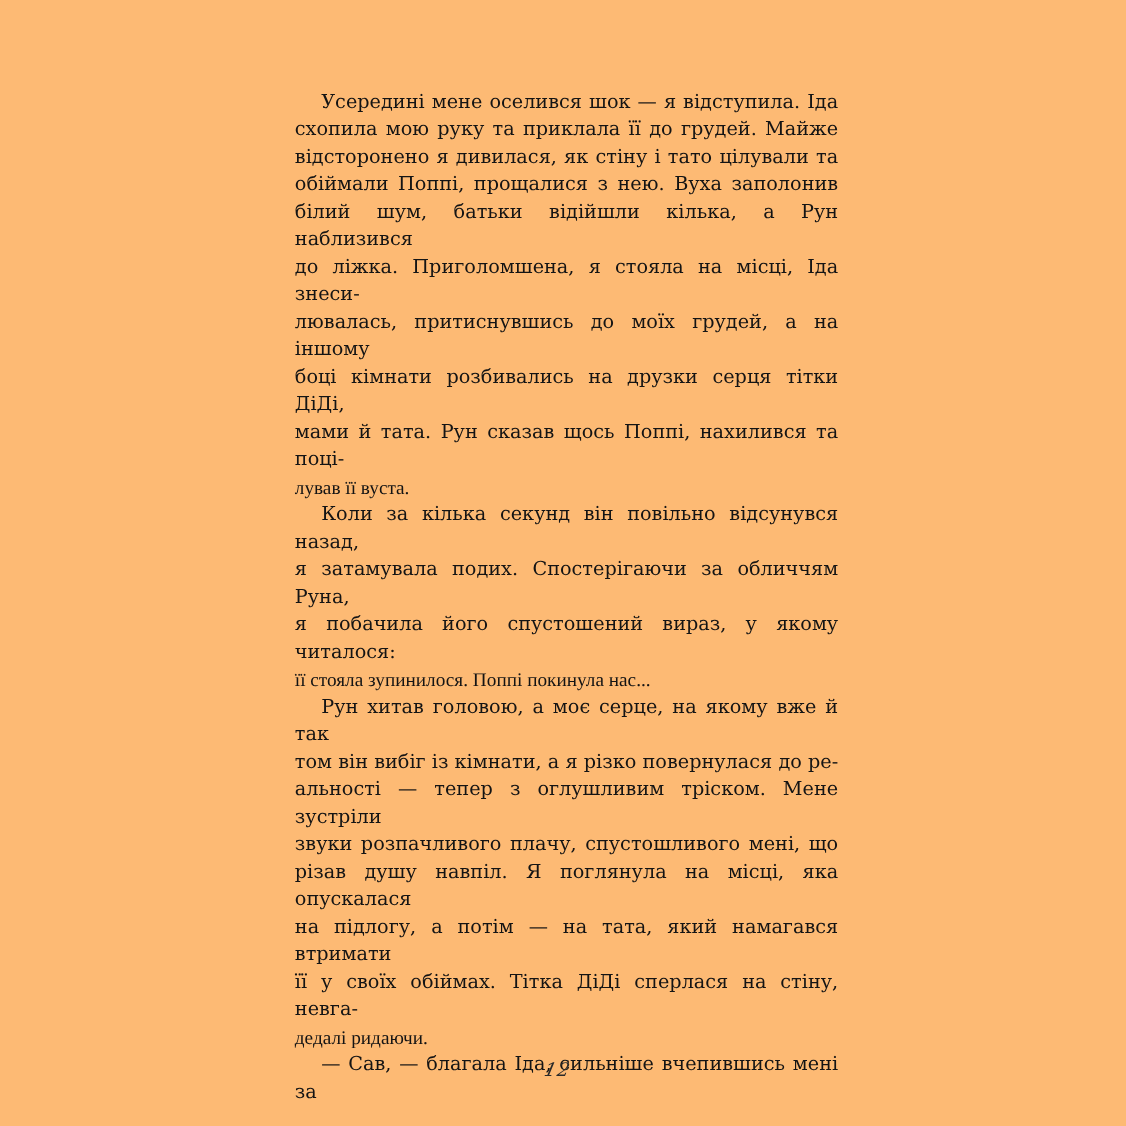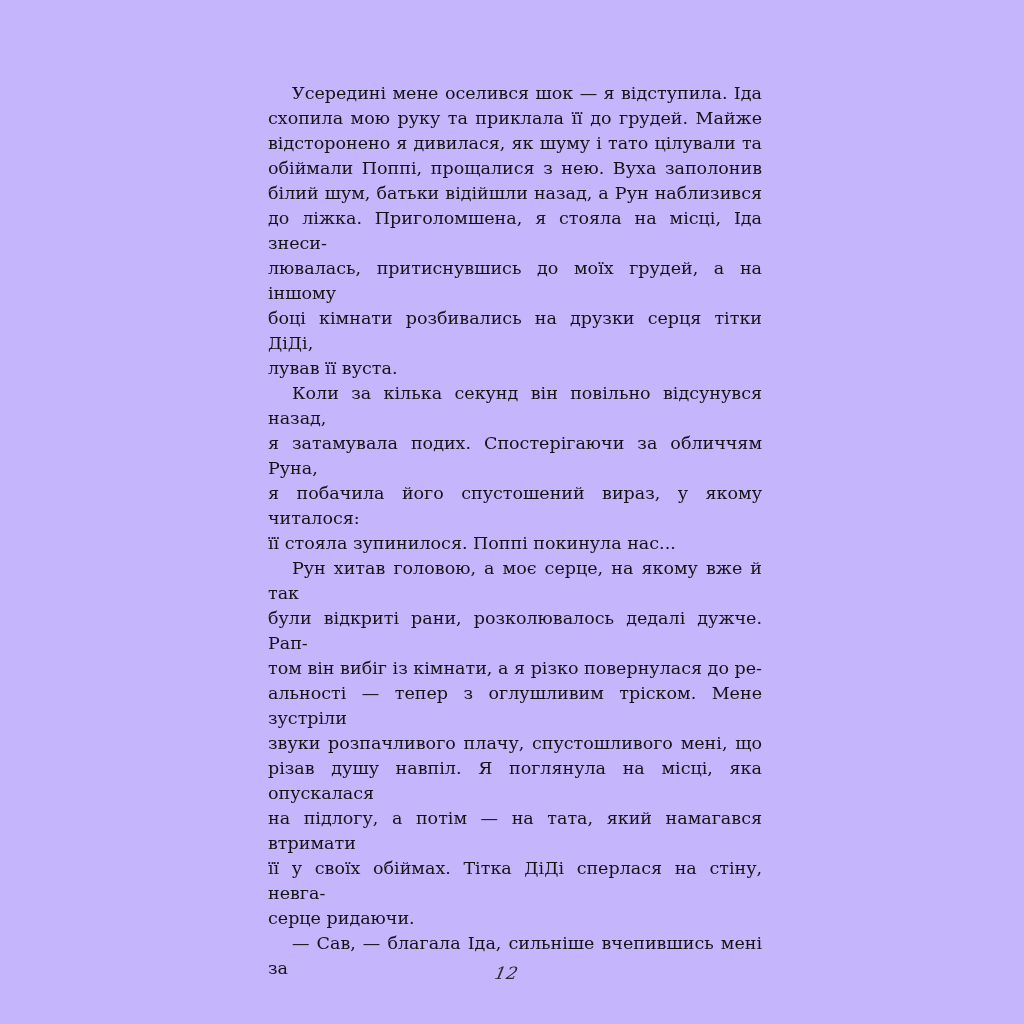--- a/index.html
+++ b/index.html
@@ -10,21 +10,21 @@
     width: 1024px;
     height: 1024px;
     background: #ffffff;
     font-family: "DejaVu Serif", "Liberation Serif", serif;
     position: relative;
     overflow: hidden;
   }
   .book-page {
     position: absolute;
     inset: 0;
-    background: #c4b5fd;
+    background: #fdba74;
     padding-left: 22px;
   }
   .text-block {
     position: absolute;
     left: 268px;
     top: 81px;
     width: 494px;
     color: #141414;
     font-size: 17.5px;
     line-height: 25px;
@@ -32,20 +32,21 @@
   .line {
     text-align: justify;
     text-align-last: justify;
     white-space: normal;
   }
   .line.first {
     text-indent: 24px;
   }
   .line.last {
     text-align-last: left;
+    font-family: Liberation Serif, serif;
   }
   .page-number {
     position: absolute;
     top: 963px;
     left: 0;
     width: 1014px;
     text-align: center;
     font-size: 17px;
     color: #2a2a2a;
     font-style: italic;
@@ -57,38 +58,38 @@
     letter-spacing: 1px;
   }
 </style>
 </head>
 <body>
 
 <div class="book-page">
   <main class="text-block">
       <div class="line first"><span>Усередині мене оселився шок — я відступила. Іда</span></div>
       <div class="line"><span>схопила мою руку та приклала її до грудей. Майже</span></div>
-      <div class="line"><span>відсторонено я дивилася, як шуму і тато цілували та</span></div>
+      <div class="line"><span>відсторонено я дивилася, як стіну і тато цілували та</span></div>
       <div class="line"><span>обіймали Поппі, прощалися з нею. Вуха заполонив</span></div>
-      <div class="line"><span>білий шум, батьки відійшли назад, а Рун наблизився</span></div>
+      <div class="line"><span>білий шум, батьки відійшли кілька, а Рун наблизився</span></div>
       <div class="line"><span>до ліжка. Приголомшена, я стояла на місці, Іда знеси-</span></div>
       <div class="line"><span>лювалась, притиснувшись до моїх грудей, а на іншому</span></div>
       <div class="line"><span>боці кімнати розбивались на друзки серця тітки ДіДі,</span></div>
+      <div class="line"><span>мами й тата. Рун сказав щось Поппі, нахилився та поці-</span></div>
       <div class="line last"><span>лував її вуста.</span></div>
       <div class="line first"><span>Коли за кілька секунд він повільно відсунувся назад,</span></div>
       <div class="line"><span>я затамувала подих. Спостерігаючи за обличчям Руна,</span></div>
       <div class="line"><span>я побачила його спустошений вираз, у якому читалося:</span></div>
       <div class="line last"><span>її стояла зупинилося. Поппі покинула нас...</span></div>
       <div class="line first"><span>Рун хитав головою, а моє серце, на якому вже й так</span></div>
-      <div class="line"><span>були відкриті рани, розколювалось дедалі дужче. Рап-</span></div>
       <div class="line"><span>том він вибіг із кімнати, а я різко повернулася до ре-</span></div>
       <div class="line"><span>альності — тепер з оглушливим тріском. Мене зустріли</span></div>
       <div class="line"><span>звуки розпачливого плачу, спустошливого мені, що</span></div>
       <div class="line"><span>різав душу навпіл. Я поглянула на місці, яка опускалася</span></div>
       <div class="line"><span>на підлогу, а потім — на тата, який намагався втримати</span></div>
       <div class="line"><span>її у своїх обіймах. Тітка ДіДі сперлася на стіну, невга-</span></div>
-      <div class="line last"><span>серце ридаючи.</span></div>
+      <div class="line last"><span>дедалі ридаючи.</span></div>
       <div class="line first"><span>— Сав, — благала Іда, сильніше вчепившись мені за</span></div>
     </main>
   <div class="page-number">
     <span>12</span>
   </div>
 </div>
 
 </body></html>

